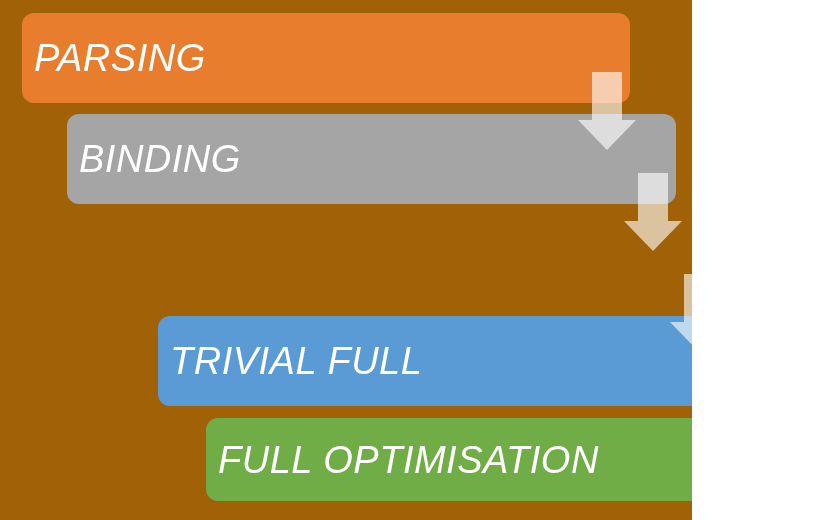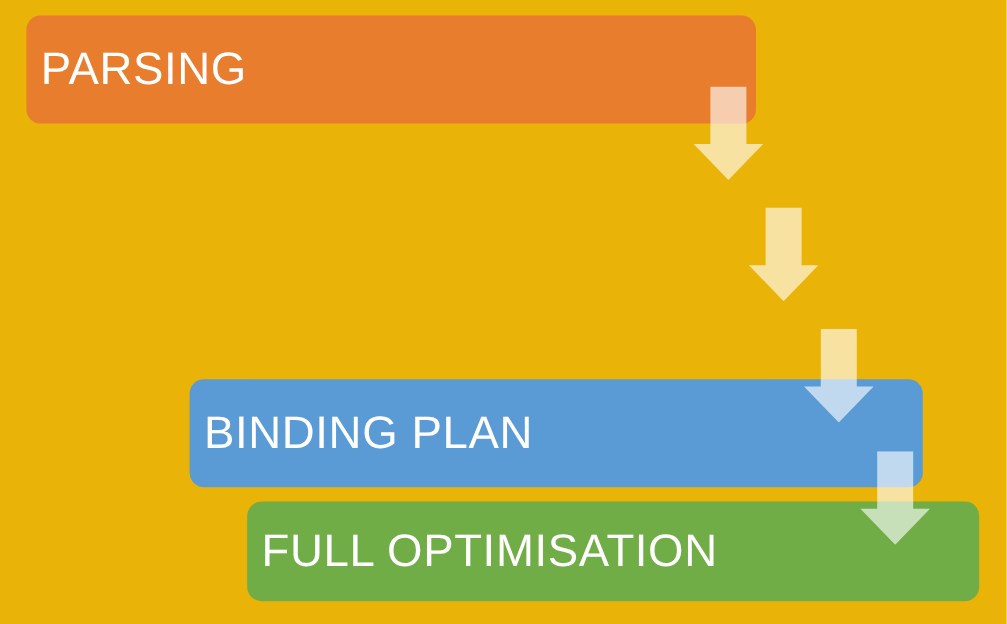--- a/index.html
+++ b/index.html
@@ -6,24 +6,25 @@
   html, body {
     margin: 0;
     padding: 0;
     background: #ffffff;
   }
   body {
     font-family: "Liberation Sans", sans-serif;
   }
   #stage {
     position: relative;
-    width: 839px;
+    width: 692px;
     height: 520px;
-    background: #eab308;
+    background: #a16207;
     overflow: hidden;
+    font-style: italic;
   }
   .bar {
     position: absolute;
     border-radius: 12px;
     box-sizing: border-box;
     display: flex;
     align-items: center;
     z-index: 1;
   }
   .bar-label {
@@ -48,24 +49,27 @@
 </style>
 </head>
 <body>
 
 <div id="stage">
 
   <div class="bar" style="left: 22px; top: 13px; width: 608px; height: 90px; background: rgb(232, 125, 46);">
     <span class="bar-label">PARSING</span>
   </div>
 
+  <div class="bar" style="left: 67px; top: 114px; width: 609px; height: 90px; background: rgb(165, 165, 165);">
+    <span class="bar-label">BINDING</span>
+  </div>
 
 
   <div class="bar" style="left: 158px; top: 316px; width: 611px; height: 90px; background: rgb(91, 155, 213);">
-    <span class="bar-label">BINDING PLAN</span>
+    <span class="bar-label">TRIVIAL FULL</span>
   </div>
 
   <div class="bar" style="left: 206px; top: 418px; width: 610px; height: 83px; background: rgb(112, 173, 71);">
     <span class="bar-label">FULL OPTIMISATION</span>
   </div>
 
   <div class="arrow" style="left: 578px; top: 72px; width: 58px; height: 78px;">
       <svg width="58" height="78" viewBox="0 0 58 78">
         <polygon points="14,0 44,0 44,48 58,48 29,78 0,48 14,48" fill="#FFFFFF" fill-opacity="0.62"></polygon>
       </svg>

